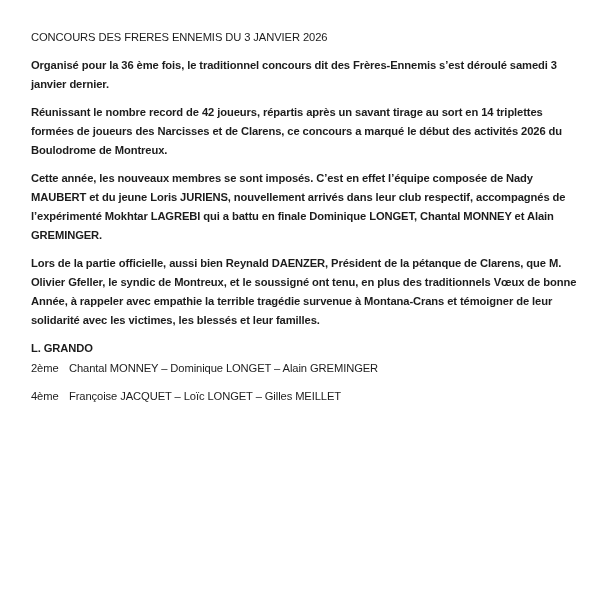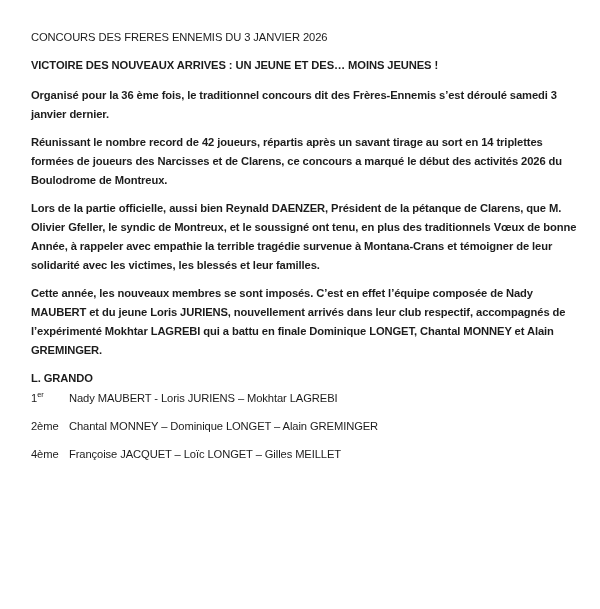--- a/index.html
+++ b/index.html
@@ -69,38 +69,33 @@
     flex: 1 1 auto;
   }
 </style>
 </head>
 <body>
 
 <div class="page">
 
   <p class="doc-text title">CONCOURS DES FRERES ENNEMIS DU 3 JANVIER 2026</p>
 
-  <p class="doc-text headline">VICTOIRE DES NOUVEAUX ARRIVES : UN JEUNE ET DES…  MOINS JEUNES !</p>
 
   <p class="doc-text para">Organisé  pour la 36 ème fois, le traditionnel concours dit des Frères-Ennemis s’est déroulé samedi 3 janvier dernier.</p>
 
   <p class="doc-text para">Réunissant le nombre record de 42 joueurs, répartis après un savant tirage au sort en 14 triplettes formées de joueurs des Narcisses et de Clarens, ce concours a marqué le début des activités 2026 du Boulodrome de Montreux.</p>
 
+  <p class="doc-text para">Cette année, les nouveaux membres se sont imposés. C’est en effet l’équipe  composée de Nady MAUBERT et du jeune Loris JURIENS, nouvellement arrivés dans leur club respectif, accompagnés de l’expérimenté Mokhtar LAGREBI qui a battu en finale Dominique LONGET, Chantal MONNEY et Alain GREMINGER.</p>
+
   <p class="doc-text para">Lors de la partie officielle, aussi bien Reynald DAENZER, Président de la pétanque de Clarens, que M. Olivier Gfeller, le syndic de Montreux,  et le soussigné ont tenu, en plus des traditionnels Vœux de bonne Année, à rappeler avec empathie la terrible tragédie survenue à Montana-Crans et témoigner de leur solidarité avec les victimes, les blessés et leur familles.</p>
-
-  <p class="doc-text para">Cette année, les nouveaux membres se sont imposés. C’est en effet l’équipe  composée de Nady MAUBERT et du jeune Loris JURIENS, nouvellement arrivés dans leur club respectif, accompagnés de l’expérimenté Mokhtar LAGREBI qui a battu en finale Dominique LONGET, Chantal MONNEY et Alain GREMINGER.</p>
 
 
   <p class="doc-text signature">L. GRANDO</p>
 
 
-  <div class="rank-row">
-    <span class="rank-cell"><span>1</span><sup>er</sup></span>
-    <span class="names-cell">Nady MAUBERT -  Loris JURIENS – Mokhtar LAGREBI</span>
-  </div>
 
   <div class="rank-row">
     <span class="rank-cell"><span>2ème</span><sup></sup></span>
     <span class="names-cell">Chantal MONNEY – Dominique LONGET – Alain GREMINGER</span>
   </div>
 
 
   <div class="rank-row">
     <span class="rank-cell"><span>4ème</span><sup></sup></span>
     <span class="names-cell">Françoise JACQUET – Loïc LONGET – Gilles MEILLET</span>

